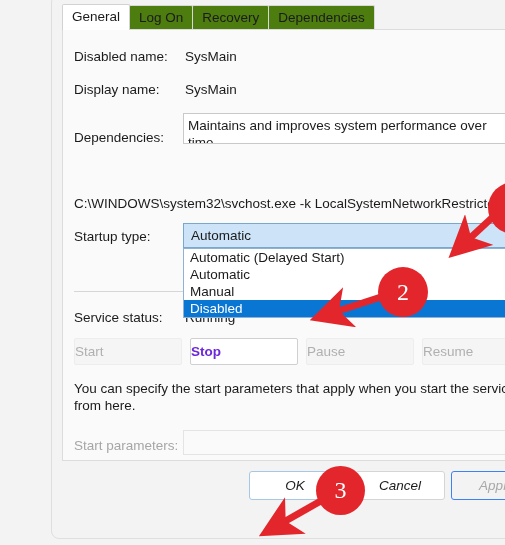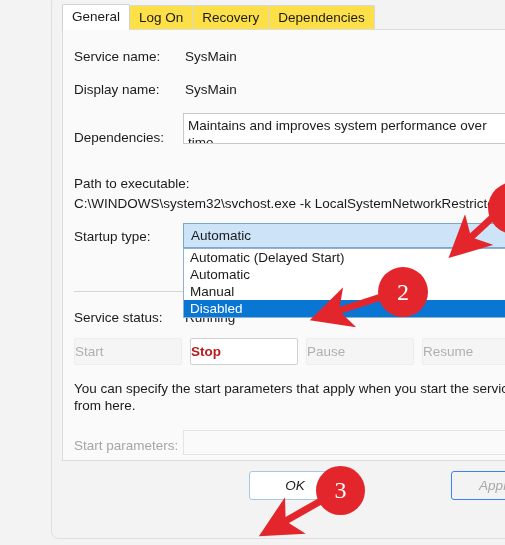--- a/index.html
+++ b/index.html
@@ -40,21 +40,21 @@
     left: 10px;
     top: 10px;
     height: 25px;
     display: flex;
     align-items: flex-end;
   }
   .tab {
     font-size: 13.5px;
     color: #1b1b1b;
     padding: 4px 9px 5px 9px;
-    background: #fde047;
+    background: #4d7c0f;
     border: 1px solid #d8d8d8;
     border-bottom: none;
     border-radius: 2px 2px 0 0;
     margin-right: -1px;
     line-height: 15px;
     white-space: nowrap;
   }
   .tab.active {
     background: #ffffff;
     border-color: #d2d2d2;
@@ -227,21 +227,21 @@
     flex: 1 1 0;
     font-size: 13.5px;
     display: flex;
     align-items: center;
     box-sizing: border-box;
     border-radius: 2px;
   }
   .btn.enabled {
     background: #ffffff;
     border: 1px solid #d0d0d0;
-    color: #b91c1c;
+    color: #6d28d9;
     font-weight: bold;
   }
   .btn.disabled {
     background: #f5f5f5;
     border: 1px solid #ededed;
     color: #b0b0b0;
   }
 
   
   .hint {
@@ -361,36 +361,35 @@
       <div class="tab">
         <span>Recovery</span>
       </div>
       <div class="tab">
         <span>Dependencies</span>
       </div>
     </div>
 
     <div class="tabpage"></div>
 
-    <div class="lbl" id="lbl-service-name">Service name:</div>
+    <div class="lbl" id="lbl-service-name">Disabled name:</div>
     <div class="val" id="val-service-name">SysMain</div>
 
     <div class="lbl" id="lbl-display-name">Display name:</div>
     <div class="val" id="val-display-name">SysMain</div>
 
     <div class="lbl" id="lbl-description">Dependencies:</div>
     <div class="descbox">
       <div class="desctext">Maintains and improves system performance over time.</div>
       <div class="descscroll">
         <span class="sb-arrow sb-up"></span>
         <span class="sb-arrow sb-down"></span>
       </div>
     </div>
 
-    <div class="lbl" id="lbl-path">Path to executable:</div>
     <div id="val-path">C:\WINDOWS\system32\svchost.exe -k LocalSystemNetworkRestricted -p</div>
 
     <div class="lbl" id="lbl-startup">Startup type:</div>
     <div class="combo">
       <span>Automatic</span>
       <span class="combo-chevron"></span>
     </div>
 
     <div class="separator"></div>
 
@@ -430,20 +429,23 @@
     <div class="hint">You can specify the start parameters that apply when you start the service from here.</div>
 
     <div class="lbl dim" id="lbl-startparams">Start parameters:</div>
     <div class="paramsinput">
       <span></span>
     </div>
 
     <div class="footer">
       <div class="fbtn" id="btn-ok">
         <span>OK</span>
+      </div>
+      <div class="fbtn" id="btn-cancel">
+        <span>Cancel</span>
       </div>
       <div class="fbtn" id="btn-apply">
         <span>Apply</span>
       </div>
     </div>
 
     <div class="grip">
       <i style="left:2px; top:8px; width:7px; transform:rotate(-45deg);"></i>
       <i style="left:5px; top:8px; width:4px; transform:rotate(-45deg);"></i>
     </div>

